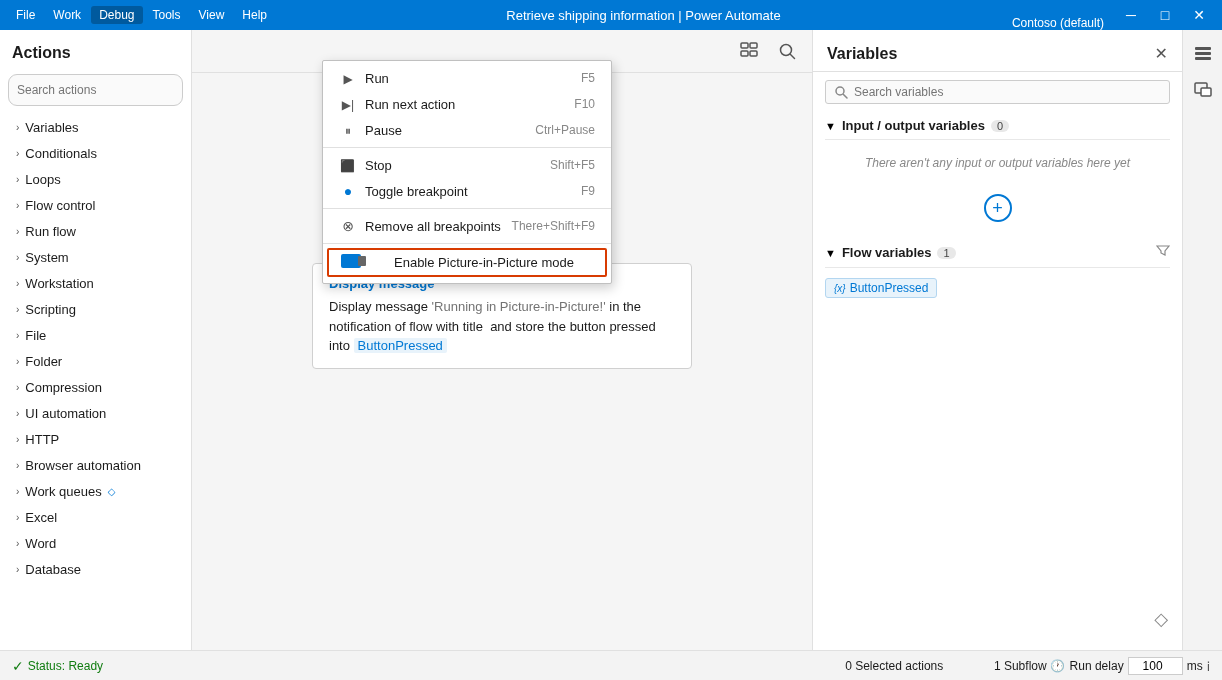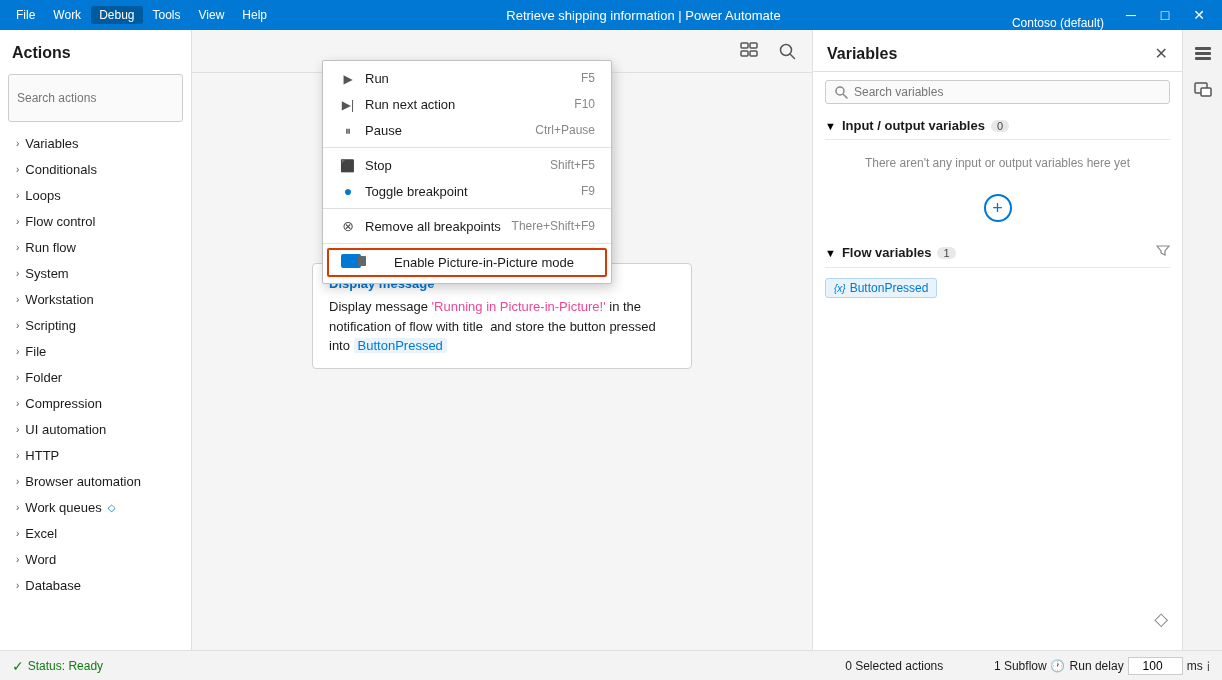--- a/index.html
+++ b/index.html
@@ -28,21 +28,21 @@
       width: 192px; background: #ffffff; border-right: 1px solid #e0e0e0;
       display: flex; flex-direction: column; flex-shrink: 0;
     }
     .actions-header {
       padding: 14px 12px 8px; font-size: 16px; font-weight: 600; color: #1b1b1b;
     }
     .actions-search {
       padding: 4px 8px 8px;
     }
     .actions-search input {
-      width: 100%; border: 1px solid #ccc; border-radius: 3px; padding: 16px 8px;
+      width: 100%; border: 1px solid #ccc; border-radius: 9px; padding: 8px 8px;
       font-size: 12px; background: #fafafa;
     }
     .actions-list { flex: 1; overflow-y: auto; }
     .actions-item {
       display: flex; align-items: center; padding: 5px 12px; cursor: pointer;
       color: #1b1b1b; font-size: 13px; border-radius: 3px; margin: 1px 4px;
     }
     .actions-item .chevron { margin-right: 6px; font-size: 10px; color: #555; }
     .actions-item .diamond-icon { margin-left: 6px; color: #0078d4; font-size: 10px; }
     .see-more { padding: 8px 12px; color: #0078d4; cursor: pointer; font-size: 12px; text-decoration: underline; }
@@ -74,21 +74,21 @@
       width: 30px; height: 30px; display: flex; align-items: center; justify-content: center;
       cursor: pointer; border-radius: 3px; color: #444;
     }
     .canvas-content { padding: 20px; }
     .action-block {
       background: white; border: 1px solid #d0d0d0; border-radius: 4px;
       padding: 12px 16px; max-width: 380px; margin: 10px auto; font-size: 13px;
     }
     .action-block-title { font-weight: 600; color: #0078d4; margin-bottom: 6px; }
     .action-block-text { color: #1b1b1b; line-height: 1.5; }
-    .action-block-text .highlight { color: #ec4899; }
+    .action-block-text .highlight { color: #737373; }
     .action-block-text .var-tag { background: #e8f3fb; color: #0078d4; padding: 0 4px; border-radius: 2px; }
 
     
     .variables-panel {
       width: 370px; background: #ffffff; border-left: 1px solid #e0e0e0;
       display: flex; flex-direction: column; flex-shrink: 0;
     }
     .variables-header {
       display: flex; align-items: center; justify-content: space-between;
       padding: 14px 14px 8px; border-bottom: 1px solid #e0e0e0;
@@ -106,21 +106,21 @@
     .var-section-header {
       display: flex; align-items: center; gap: 6px; padding: 6px 0; cursor: pointer;
       border-bottom: 1px solid #e8e8e8;
     }
     .var-section-header .section-title { font-size: 13px; font-weight: 600; color: #1b1b1b; }
     .var-section-header .badge {
       background: #e8e8e8; color: #444; padding: 0 6px; border-radius: 10px; font-size: 11px;
     }
     .var-section-header .filter-icon { margin-left: auto; color: #888; cursor: pointer; }
     .var-empty {
-      color: #888; font-size: 12px; text-align: center; padding: 16px 0;
+      color: #888; font-size: 12px; text-align: center; padding: 16px 0; font-style: italic;
     }
     .var-add-btn {
       display: flex; align-items: center; justify-content: center;
       width: 28px; height: 28px; border-radius: 50%; border: 2px solid #0078d4;
       color: #0078d4; cursor: pointer; margin: 8px auto; font-size: 18px;
     }
     .var-chip {
       display: inline-flex; align-items: center; background: #e8f3fb;
       border: 1px solid #b3d6f0; border-radius: 3px; padding: 2px 8px; font-size: 12px; color: #0078d4; gap: 4px;
       margin: 4px 0;

